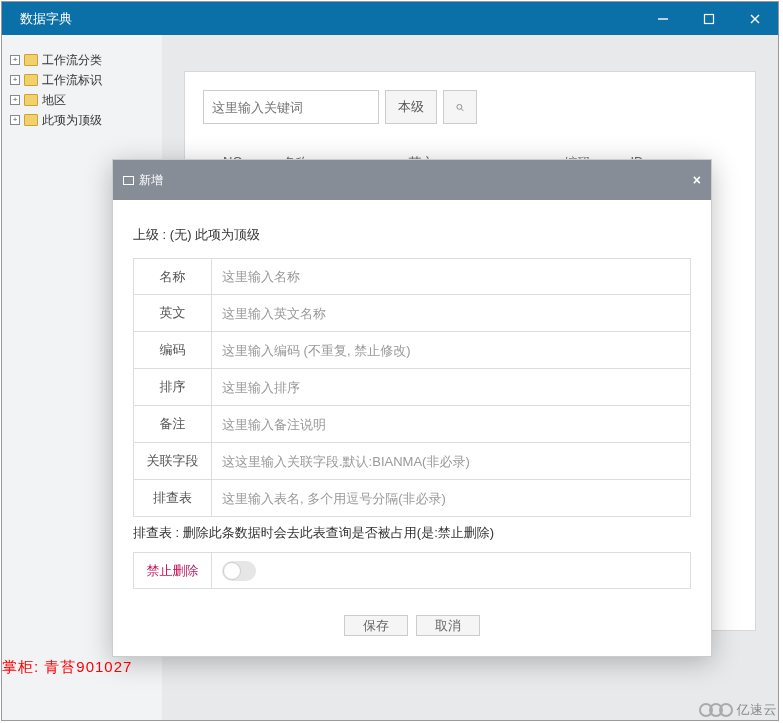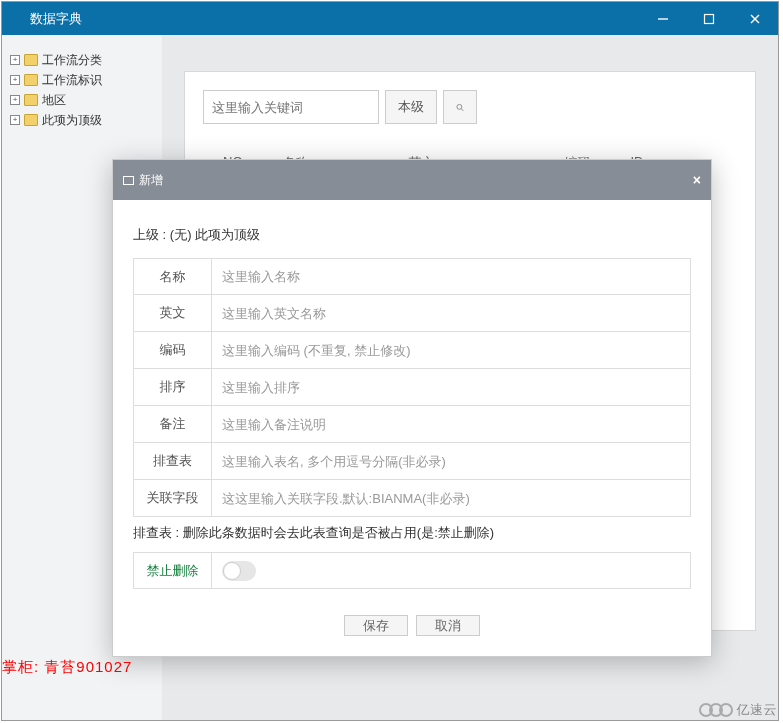--- a/index.html
+++ b/index.html
@@ -19,21 +19,21 @@
       position: relative;
       background: #fff;
       margin: 1px;
     }
     .titlebar {
       height: 33px;
       background: #0b6fa8;
       color: #fff;
       display: flex;
       align-items: center;
-      padding-left: 28px;
+      padding-left: 18px;
       font-size: 13px;
     }
     .titlebar-title { flex: 1; }
     .titlebar-btn {
       width: 46px;
       height: 33px;
       display: flex;
       align-items: center;
       justify-content: center;
       cursor: pointer;
@@ -203,21 +203,21 @@
       align-items: center;
       border: 1px solid #ddd;
       height: 37px;
     }
     .toggle-label {
       width: 78px;
       display: flex;
       align-items: center;
       justify-content: center;
       font-size: 13px;
-      color: #15803d;
+      color: #be185d;
       border-right: 1px solid #ddd;
       height: 100%;
     }
     .toggle-area { flex: 1; padding-left: 10px; }
     .toggle {
       width: 34px; height: 20px;
       background: #e6e6e6;
       border-radius: 10px;
       position: relative;
       cursor: pointer;
@@ -384,29 +384,29 @@
                 <input class="form-input" placeholder="这里输入排序" style="">
               </div>
           </div>
           <div class="form-row">
             <div class="form-label">备注</div>
             <div class="form-input-wrap">
                 <input class="form-input" placeholder="这里输入备注说明" style="">
               </div>
           </div>
           <div class="form-row">
+            <div class="form-label">关联字段</div>
+            <div class="form-input-wrap">
+                <input class="form-input" placeholder="这这里输入关联字段.默认:BIANMA(非必录)" style="">
+              </div>
+          </div>
+          <div class="form-row">
             <div class="form-label">排查表</div>
             <div class="form-input-wrap">
                 <input class="form-input" placeholder="这里输入表名, 多个用逗号分隔(非必录)" style="">
-              </div>
-          </div>
-          <div class="form-row">
-            <div class="form-label">关联字段</div>
-            <div class="form-input-wrap">
-                <input class="form-input" placeholder="这这里输入关联字段.默认:BIANMA(非必录)" style="">
               </div>
           </div>
 
           <div class="note-line">排查表 : 删除此条数据时会去此表查询是否被占用(是:禁止删除)</div>
 
           <div class="toggle-row">
             <div class="toggle-label">禁止删除</div>
             <div class="toggle-area">
               <div class="toggle">
                 <div class="toggle-thumb"></div>

